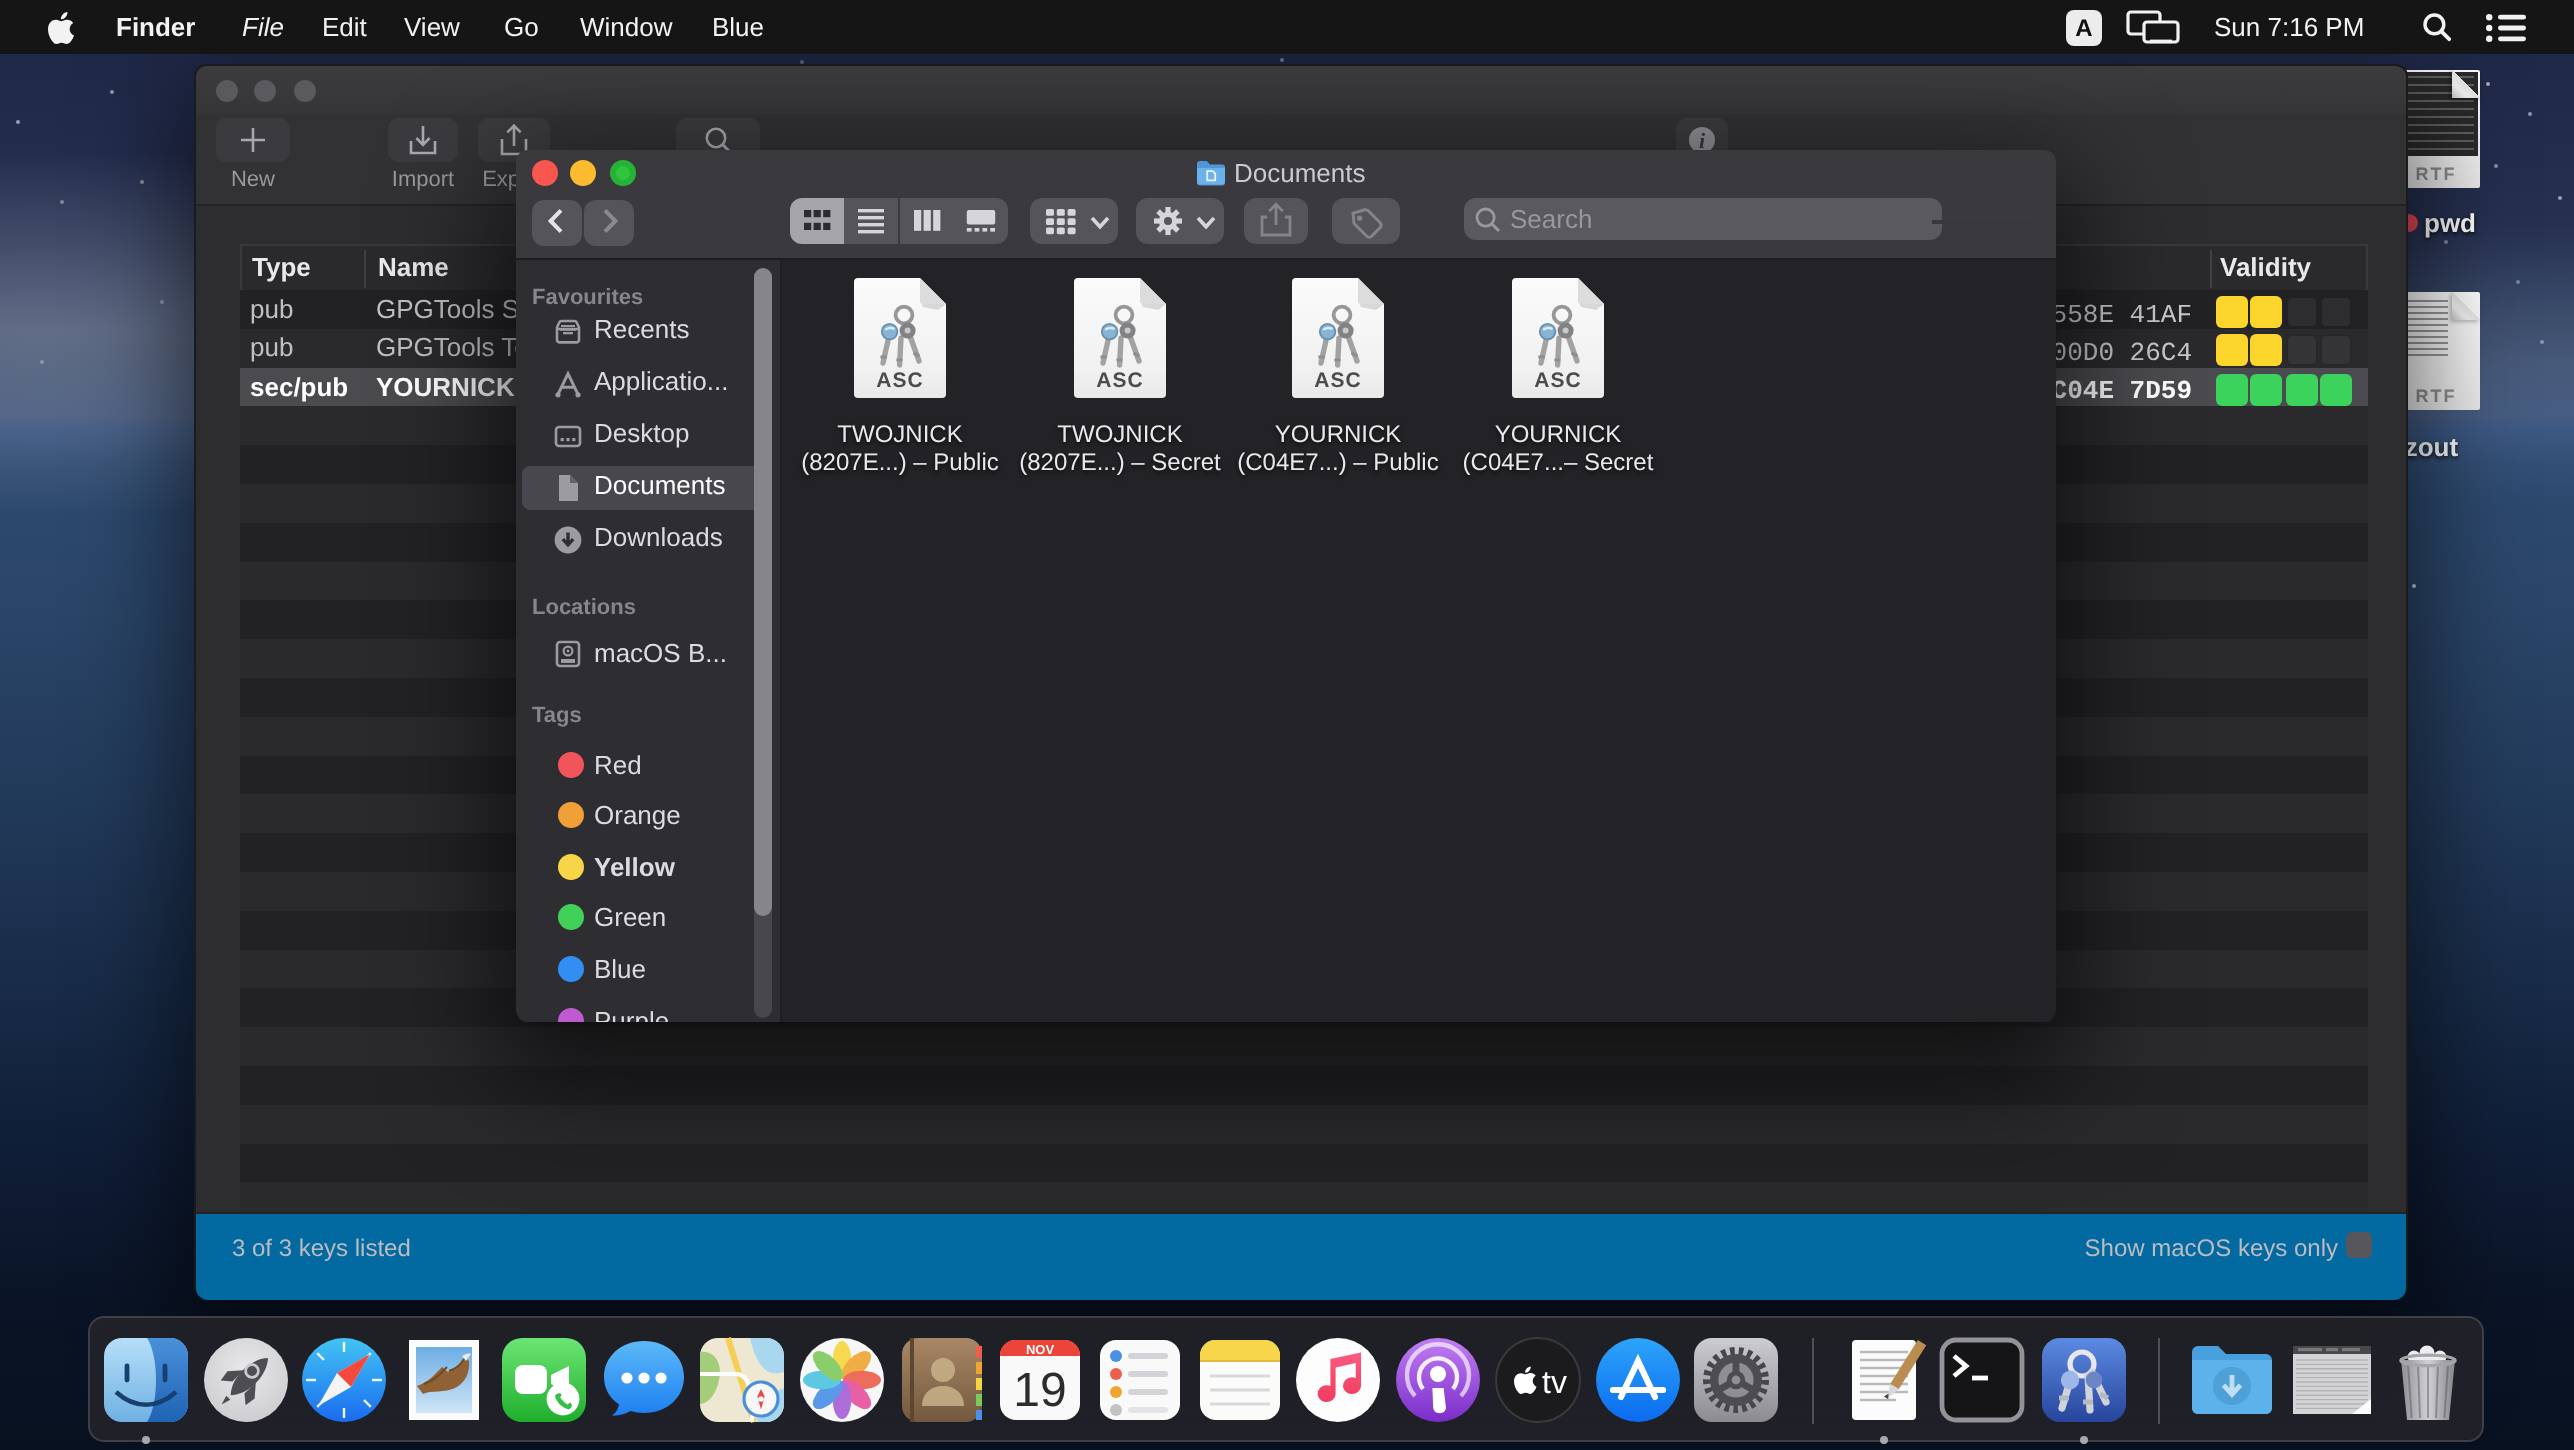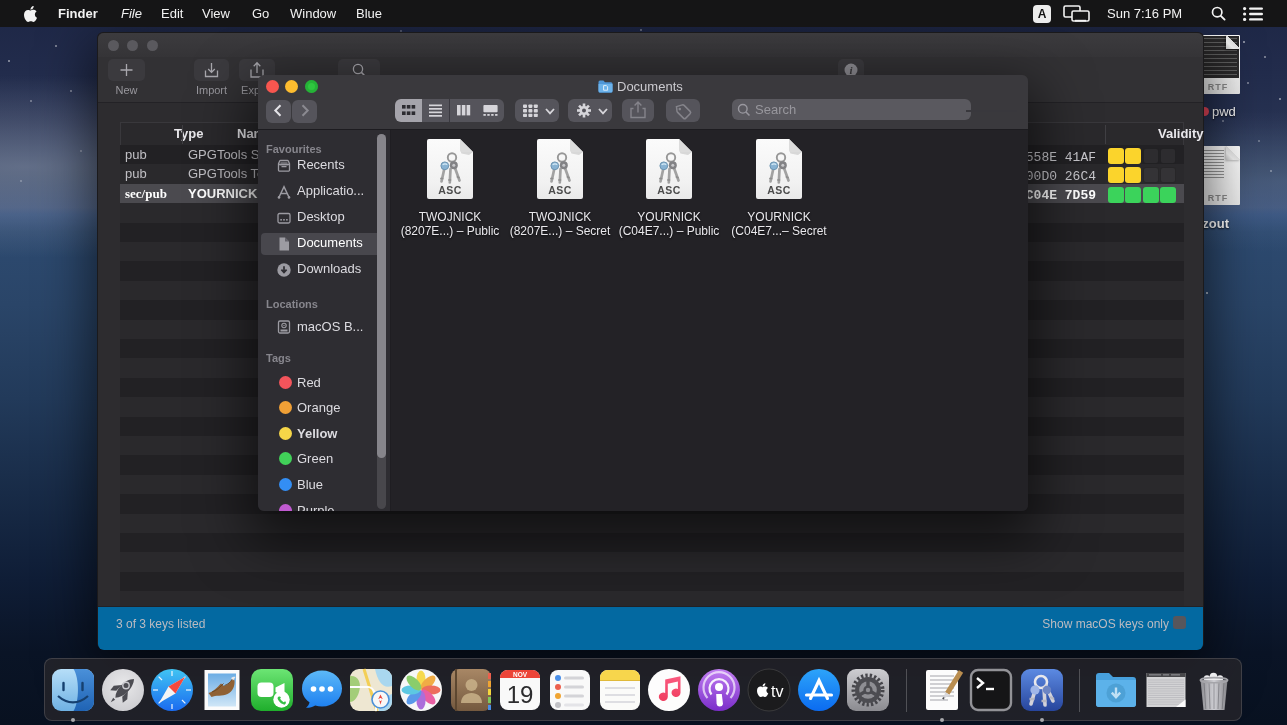--- a/index.html
+++ b/index.html
@@ -34,21 +34,21 @@
   background:#2d2c2f; border-radius:6px; box-shadow:0 18px 50px 8px rgba(0,0,0,.55);
   border:1px solid rgba(0,0,0,.4); }
 #finder { position:absolute; left:258px; top:75px; width:770px; height:436px; z-index:3;
   border-radius:6px; box-shadow:0 20px 55px 10px rgba(0,0,0,.6); }
 #dock { position:absolute; left:44px; top:658px; width:1198px; height:63px; z-index:5;
   background:rgba(38,37,42,0.78); border:1px solid rgba(130,130,135,0.32); border-radius:8px; }
 .abs { position:absolute; }
 
 .gbtn { height:22px; background:#3b3a3e; border-radius:5px; }
 .glab { text-align:center; font-size:11px; color:#99989e; }
-.ghead { font-size:13px; font-weight:bold; color:#e9e8ec;margin-left:48px; }
+.ghead { font-size:13px; font-weight:bold; color:#e9e8ec; }
 .grow { font-size:13px; color:#c0bfc4; height:19.4px; line-height:19.4px; white-space:pre; }
 .gfp { font-family:"Liberation Mono", monospace; font-size:13px; color:#c9c8cd; height:19.4px; line-height:19.4px; text-align:right; white-space:pre; }
 .gsel { color:#ffffff; font-weight:bold; }
 .vb { width:16px; height:16px; border-radius:3px; }
 .vy { background:#fbd42c; }
 .vg { background:#3bd35b; }
 .ve { background:rgba(255,255,255,0.05); box-shadow:inset 0 0 0 1px rgba(0,0,0,0.25); }
 
 .fbtn { height:23px; background:#55545b; border-radius:6px; }
 .shead { font-size:11px; font-weight:bold; color:#87868d; }
@@ -96,21 +96,21 @@
   </svg>
 </div>
 <div id="deskicons">
 
   <div class="dicon" style="left:1196px;top:35px;width:44px;height:59px;background:linear-gradient(180deg,#ffffff,#ececec);border-radius:1px;">
     <div class="abs" style="left:1px;top:1px;right:1px;height:42px;background:#2b2a2b;"></div>
     <div class="abs" style="left:3px;top:3px;width:38px;height:38px;background:repeating-linear-gradient(180deg,rgba(150,150,150,.5) 0 1px,rgba(40,40,40,0) 1px 4px);"></div>
     <div class="abs" style="right:0;top:0;width:14px;height:14px;background:linear-gradient(225deg,rgba(0,0,0,0) 49%,#e8e8e8 50%,#f7f7f7 72%,#c9c9c9 100%);box-shadow:-1px 1px 2px rgba(0,0,0,.4);"></div>
     <div class="abs" style="left:0;top:79%;width:100%;text-align:center;color:#8d8d8d;font-weight:bold;font-size:9px;letter-spacing:1px;">RTF</div>
   </div>
-  <div class="dicon" style="left:1198px;top:104px;width:44px;height:16px;color:#fff;font-weight:normal;font-size:13px;text-shadow:0 1px 2px rgba(0,0,0,.8);">
+  <div class="dicon" style="left:1198px;top:104px;width:44px;height:16px;color:#fff;font-weight:bold;font-size:13px;text-shadow:0 1px 2px rgba(0,0,0,.8);">
     <span class="abs" style="left:2px;top:3px;width:9px;height:9px;border-radius:50%;background:#e8465a;"></span>
     <span class="abs" style="left:14px;top:0;">pwd</span>
   </div>
 
   <div class="dicon" style="left:1196px;top:146px;width:44px;height:59px;background:linear-gradient(180deg,#ffffff,#ececec);border-radius:1px;">
     <div class="abs" style="left:4px;top:4px;width:24px;height:30px;background:repeating-linear-gradient(180deg,rgba(110,110,110,.7) 0 1px,rgba(255,255,255,0) 1px 3px);"></div>
     <div class="abs" style="right:0;top:0;width:14px;height:14px;background:linear-gradient(225deg,rgba(0,0,0,0) 49%,#e8e8e8 50%,#f7f7f7 72%,#c9c9c9 100%);box-shadow:-1px 1px 2px rgba(0,0,0,.25);"></div>
     <div class="abs" style="left:0;top:79%;width:100%;text-align:center;color:#8d8d8d;font-weight:bold;font-size:9px;letter-spacing:1px;">RTF</div>
   </div>
   <div class="dicon" style="left:1185px;top:216px;color:#fff;font-weight:bold;font-size:13px;text-shadow:0 1px 2px rgba(0,0,0,.8);">wyzout</div>
@@ -163,21 +163,21 @@
     <span class="abs ghead" style="left:989px;top:3px;">Validity</span>
     <div class="abs" style="left:61px;top:2px;width:1px;height:19px;background:#403f43;"></div>
     <div class="abs" style="left:984px;top:2px;width:1px;height:19px;background:#403f43;"></div>
   </div>
   <div class="abs" style="left:22px;top:112px;width:1064px;height:461px;background:repeating-linear-gradient(180deg,#222124 0 19.4px,#2a292c 19.4px 38.8px);"></div>
   <div class="abs" style="left:22px;top:150.8px;width:1064px;height:19.4px;background:#4b4a4f;"></div>
   <div class="abs grow" style="left:27px;top:112px;">pub</div>
   <div class="abs grow" style="left:90px;top:112px;">GPGTools Support</div>
   <div class="abs grow" style="left:27px;top:131.4px;">pub</div>
   <div class="abs grow" style="left:90px;top:131.4px;">GPGTools Team</div>
-  <div class="abs grow gsel" style="left:27px;top:150.6px;font-family:Liberation Serif, serif;">sec/pub</div>
+  <div class="abs grow gsel" style="left:27px;top:150.6px;">sec/pub</div>
   <div class="abs grow gsel" style="left:90px;top:150.6px;">YOURNICK (YOURNICK)</div>
   <div class="abs gfp" style="left:700px;top:114.5px;width:298px;">7BDA 558E 41AF</div>
   <div class="abs gfp" style="left:700px;top:133.9px;width:298px;">49AC 00D0 26C4</div>
   <div class="abs gfp gsel" style="left:700px;top:153.1px;width:298px;">1C3A C04E 7D59</div>
 
   <div class="abs vb vy" style="left:1010px;top:115px;"></div>
   <div class="abs vb vy" style="left:1027.4px;top:115px;"></div>
   <div class="abs vb ve" style="left:1044.8px;top:115px;"></div>
   <div class="abs vb ve" style="left:1062.2px;top:115px;"></div>
   <div class="abs vb vy" style="left:1010px;top:134.4px;"></div>

